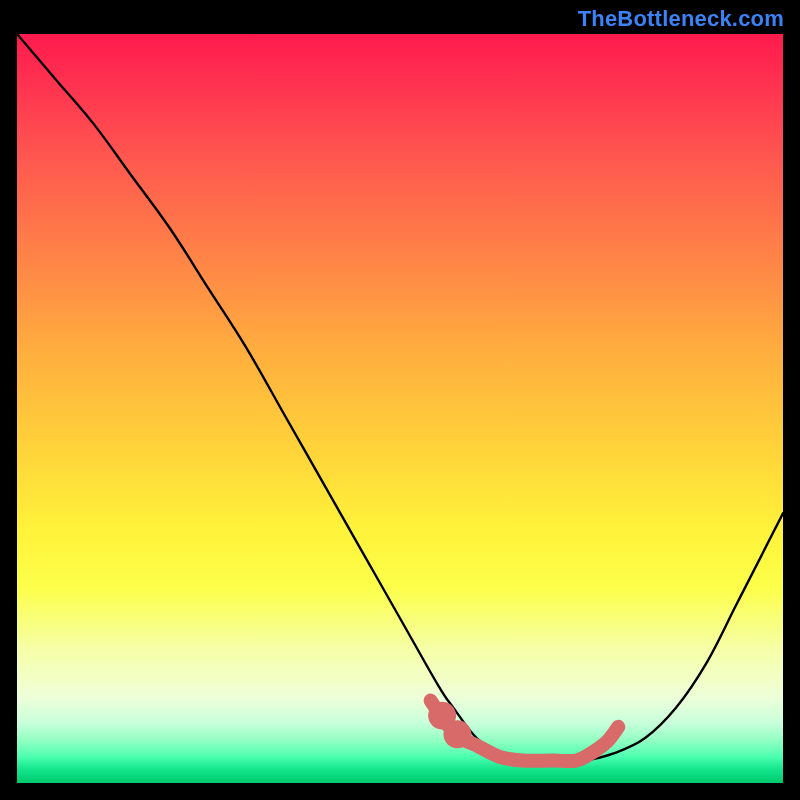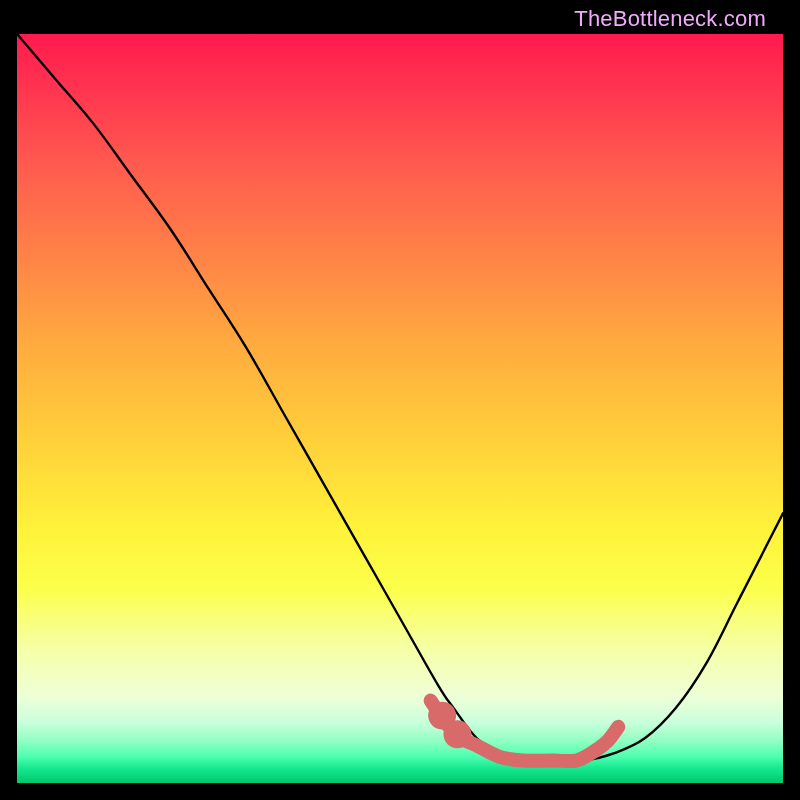--- a/index.html
+++ b/index.html
@@ -47,24 +47,24 @@
   svg.curves {
     position: absolute;
     left: 0;
     top: 0;
     width: 766px;
     height: 749px;
   }
   .watermark {
     position: absolute;
     top: 6px;
-    right: 34px;
-    color: #f0abfc;
+    right: 16px;
+    color: #3b82f6;
     font-size: 22px;
-    font-weight: 400;
+    font-weight: 700;
     letter-spacing: 0.2px;
     user-select: none;
   }
 </style>
 </head>
 <body>
 
 <div class="watermark">TheBottleneck.com</div>
 
 <div class="frame">

